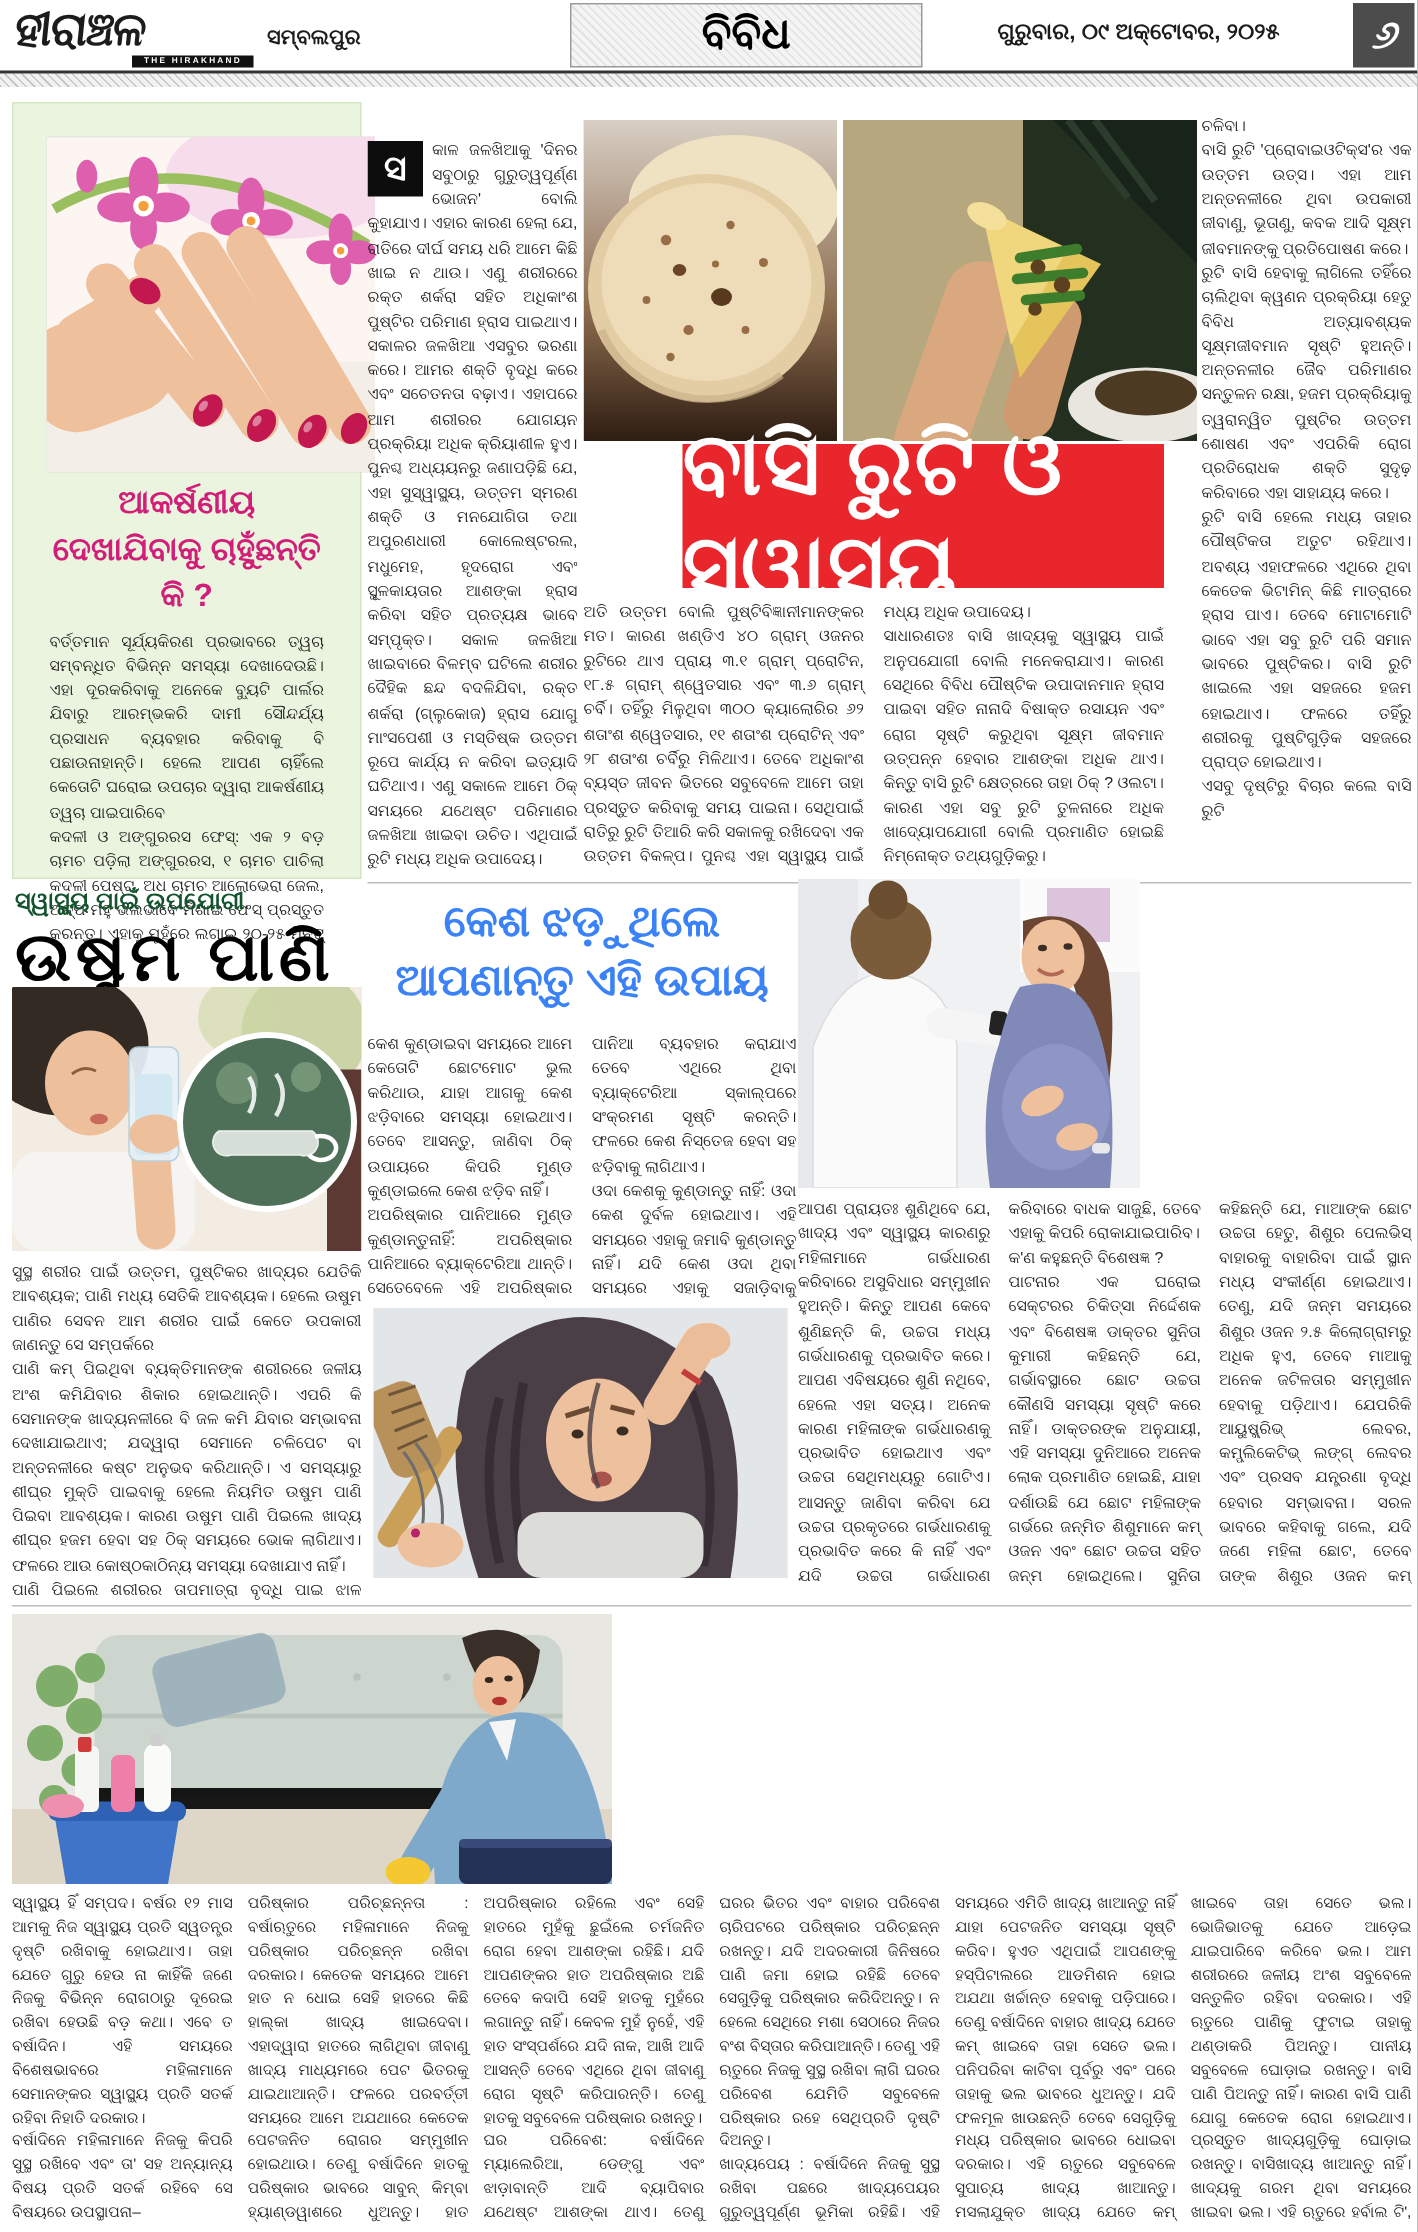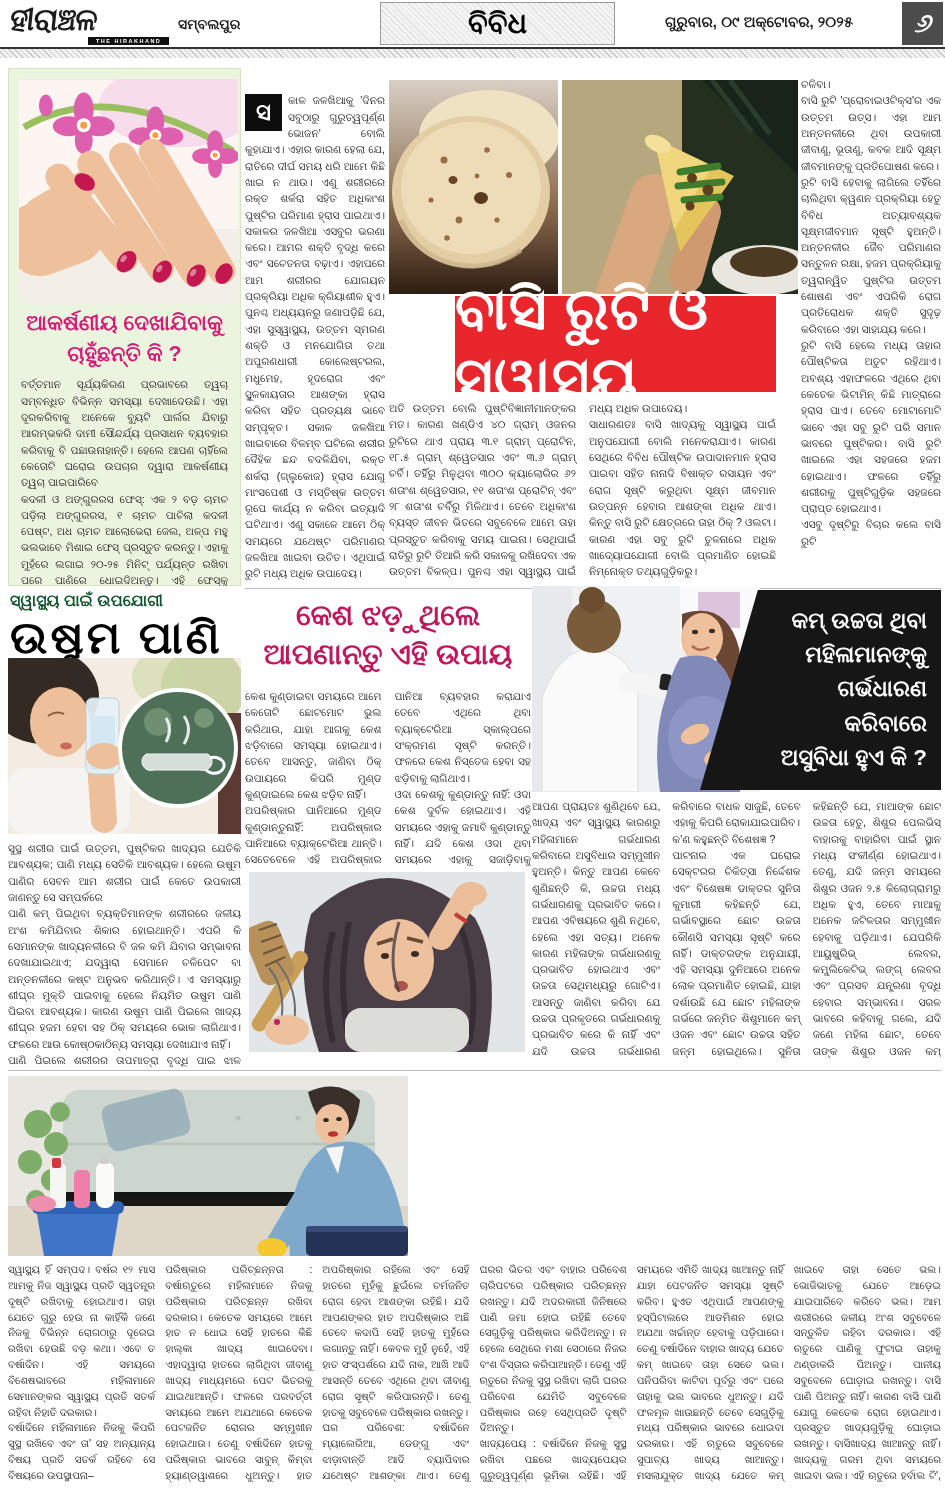--- a/index.html
+++ b/index.html
@@ -20,34 +20,34 @@
   .location{font-size:14px;font-weight:700}
   .section-box{width:235px;height:43px;border:1px solid #9a9a9a;
       background:repeating-linear-gradient(45deg,#e2e2e2 0 1px,#f4f4f4 1px 4px);
       display:flex;align-items:center;justify-content:center;font-size:29px;font-weight:800;color:#000}
   .date-line{font-size:15px;font-weight:700;text-align:center}
   .page-box{width:41px;height:43px;background:#4c4c4c;color:#fff;display:flex;align-items:center;
       justify-content:center;font-size:26px;font-style:italic;font-family:"Liberation Serif",serif;font-weight:700}
   .hatch-strip{height:11px;background:repeating-linear-gradient(45deg,#c9c9c9 0 1px,#f1f1f1 1px 4px);border-top:2px solid #333}
 
   
-  .green-card{width:233px;height:518px;background:#eaf4de;border:1px solid #d5e6c2;padding:10px}
+  .green-card{width:233px;height:518px;background:#eaf4de;border:1px solid #d5e6c2;padding:22px}
   .nail-headline{font-size:21.5px;font-weight:800;color:#d11e78;text-align:center;line-height:1.45;margin-top:5px}
 
   .kicker{font-size:16px;font-weight:800;color:#14532d}
   .warm-title{font-size:45px;font-weight:900;letter-spacing:3px;color:#000}
 
   
   .dropcap{float:left;width:37px;height:37px;background:#0d0d0d;color:#fff;font-size:23px;font-weight:800;
            display:flex;align-items:center;justify-content:center;margin:2px 6px 2px 0}
   .red-banner{background:#e8262c;color:#fff;display:flex;align-items:center;justify-content:flex-start;
               font-size:58px;font-weight:800;letter-spacing:1px}
   .rule{border-top:1px solid #bdbdbd}
 
-  .hair-headline{font-size:29px;font-weight:900;text-align:center;line-height:1.35;white-space:pre-line;color:#be185d}
+  .hair-headline{font-size:29px;font-weight:900;text-align:center;line-height:1.35;white-space:pre-line;color:#3b82f6}
 
   .black-box{background:#161616;color:#fff;clip-path:polygon(24% 0,100% 0,100% 100%,0 100%);
              display:flex;align-items:flex-start;justify-content:flex-end}
   .black-box-text{font-size:22.5px;font-weight:700;line-height:1.52;text-align:right;
                   white-space:pre-line;padding:14px 14px 0 0}
 
   .blue-banner{background:#29a8e0;color:#fff;display:flex;align-items:center;justify-content:center;
                font-size:45px;font-weight:800;text-align:center;line-height:1.55;white-space:pre-line;border:1px solid #1d8fc4}
 
   .photo{overflow:hidden;background:#ddd}
@@ -289,27 +289,20 @@
       <path d="M160 60 q8 7 17 1" stroke="#b06a55" stroke-width="2.5" fill="none"></path>
       <ellipse cx="163" cy="46" rx="3" ry="2.2" fill="#3a2d26"></ellipse>
         <ellipse cx="180" cy="45" rx="3" ry="2.2" fill="#3a2d26"></ellipse>
       <path d="M148 72 Q186 62 198 94 Q214 134 208 206 L128 206 Q120 150 134 110 Q140 84 148 72 Z" fill="#8089b8"></path>
       <ellipse cx="172" cy="152" rx="36" ry="42" fill="#8d96c4"></ellipse>
       <ellipse cx="163" cy="148" rx="15" ry="9" fill="#eec09c" transform="rotate(-24 163 148)"></ellipse>
       <ellipse cx="186" cy="172" rx="14" ry="9" fill="#eec09c" transform="rotate(-10 186 172)"></ellipse>
       <rect x="196" y="176" width="12" height="7" rx="3" fill="#e8e8ea"></rect>
     </svg>
   </div>
-  <div class="abs black-box" style="left:700px;top:590px;width:241px;height:200px">
-    <div class="black-box-text">କମ୍ ଉଚ୍ଚତା ଥିବା
-ମହିଳାମାନଙ୍କୁ
-ଗର୍ଭଧାରଣ
-କରିବାରେ
-ଅସୁବିଧା ହୁଏ କି ?</div>
-  </div>
   <div class="abs body-text cols3" style="left:532px;top:798px;width:409px;height:268px">ଆପଣ ପ୍ରାୟତଃ ଶୁଣିଥିବେ ଯେ, ଖାଦ୍ୟ ଏବଂ ସ୍ୱାସ୍ଥ୍ୟ କାରଣରୁ ମହିଳାମାନେ ଗର୍ଭଧାରଣ କରିବାରେ ଅସୁବିଧାର ସମ୍ମୁଖୀନ ହୁଅନ୍ତି। କିନ୍ତୁ ଆପଣ କେବେ ଶୁଣିଛନ୍ତି କି, ଉଚ୍ଚତା ମଧ୍ୟ ଗର୍ଭଧାରଣକୁ ପ୍ରଭାବିତ କରେ। ଆପଣ ଏବିଷୟରେ ଶୁଣି ନଥିବେ, ହେଲେ ଏହା ସତ୍ୟ। ଅନେକ କାରଣ ମହିଳାଙ୍କ ଗର୍ଭଧାରଣକୁ ପ୍ରଭାବିତ ହୋଇଥାଏ ଏବଂ ଉଚ୍ଚତା ସେଥିମଧ୍ୟରୁ ଗୋଟିଏ। ଆସନ୍ତୁ ଜାଣିବା କରିବା ଯେ ଉଚ୍ଚତା ପ୍ରକୃତରେ ଗର୍ଭଧାରଣକୁ ପ୍ରଭାବିତ କରେ କି ନାହିଁ ଏବଂ ଯଦି ଉଚ୍ଚତା ଗର୍ଭଧାରଣ କରିବାରେ ବାଧକ ସାଜୁଛି, ତେବେ ଏହାକୁ କିପରି ରୋକାଯାଇପାରିବ।
 କ'ଣ କହୁଛନ୍ତି ବିଶେଷଜ୍ଞ ?
 ପାଟନାର ଏକ ଘରୋଇ ସେକ୍ଟରର ଚିକିତ୍ସା ନିର୍ଦ୍ଦେଶକ ଏବଂ ବିଶେଷଜ୍ଞ ଡାକ୍ତର ସୁନିତା କୁମାରୀ କହିଛନ୍ତି ଯେ, ଗର୍ଭାବସ୍ଥାରେ ଛୋଟ ଉଚ୍ଚତା କୌଣସି ସମସ୍ୟା ସୃଷ୍ଟି କରେ ନାହିଁ। ଡାକ୍ତରଙ୍କ ଅନୁଯାୟୀ, ଏହି ସମସ୍ୟା ଦୁନିଆରେ ଅନେକ ଲୋକ ପ୍ରମାଣିତ ହୋଇଛି, ଯାହା ଦର୍ଶାଉଛି ଯେ ଛୋଟ ମହିଳାଙ୍କ ଗର୍ଭରେ ଜନ୍ମିତ ଶିଶୁମାନେ କମ୍ ଓଜନ ଏବଂ ଛୋଟ ଉଚ୍ଚତା ସହିତ ଜନ୍ମ ହୋଇଥିଲେ। ସୁନିତା କହିଛନ୍ତି ଯେ, ମାଆଙ୍କ ଛୋଟ ଉଚ୍ଚତା ହେତୁ, ଶିଶୁର ପେଲଭିସ୍ ବାହାରକୁ ବାହାରିବା ପାଇଁ ସ୍ଥାନ ମଧ୍ୟ ସଂକୀର୍ଣ୍ଣ ହୋଇଥାଏ। ତେଣୁ, ଯଦି ଜନ୍ମ ସମୟରେ ଶିଶୁର ଓଜନ ୨.୫ କିଲୋଗ୍ରାମରୁ ଅଧିକ ହୁଏ, ତେବେ ମାଆକୁ ଅନେକ ଜଟିଳତାର ସମ୍ମୁଖୀନ ହେବାକୁ ପଡ଼ିଥାଏ। ଯେପରିକି ଆୟୁଷ୍କ୍ରିଭ୍ ଲେବର, କମ୍ପ୍ଲିକେଟିଭ୍ ଲଙ୍ଗ୍ ଲେବର ଏବଂ ପ୍ରସବ ଯନ୍ତ୍ରଣା ବୃଦ୍ଧି ହେବାର ସମ୍ଭାବନା। ସରଳ ଭାବରେ କହିବାକୁ ଗଲେ, ଯଦି ଜଣେ ମହିଳା ଛୋଟ, ତେବେ ତାଙ୍କ ଶିଶୁର ଓଜନ କମ୍ ହୋଇପାରେ। ତଥାପି, ଖାଦ୍ୟ ଏବଂ ଉପଯୁକ୍ତ ଯତ୍ନ ମାଧ୍ୟମରେ ଏହି ସମସ୍ୟାକୁ ହ୍ରାସ କରାଯାଇପାରିବେ।
 ରିସର୍ଚ୍ଚରୁ ହେଲା ଖୁଲାସା–
 ଏହି ପ୍ରସଙ୍ଗରେ ଅନେକ ଗବେଷଣା କରାଯାଇଛି। ଯାହାଥିରେ ଜଣାପଡ଼ିଛି ଯେ, ଗର୍ଭାବସ୍ଥା ଏବଂ ପ୍ରସବ ସମୟରେ ଛୋଟ ମହିଳାମାନେ ଅଧିକ ଅସୁବିଧାର ସମ୍ମୁଖୀନ ହୋଇପାରନ୍ତି। BJOG (Wiley Journal)ର ଏକ ଅଧ୍ୟୟନ ଅନୁସାରୀ, ଛୋଟ ମହିଳାମାନେ ଗେଷ୍ଟେସନଲ ମଧୁମେହ, ସମୟ ପୂର୍ବରୁ ପିଲା ଜନ୍ମ ଏବଂ ସି-ସେକ୍ସନ ପ୍ରସବର ଅଧିକ ବିପଦରେ ଥାଆନ୍ତି। ଏହା ବ୍ୟତୀତ, ଶିଶୁର ମୃତ୍ୟୁ ଏବଂ ଅପପୁଷ୍ଟିର ଆଶଙ୍କା ମଧ୍ୟ ରହିଥାଏ। ସବୁଠାରୁ ଅଧିକ ବିପଦ ସେମାନଙ୍କ ପାଇଁ ହୋଇଥାଏ, ଯେଉଁ ମହିଳାଙ୍କ ଉଚ୍ଚତା ଏବଂ ଓଜନ କମ୍ ହୋଇଥାଏ। ପେଲଭିସ୍ ସାଇଜ୍ ଏସିଆ ଅଧ୍ୟୟନ ଅନୁଯାୟୀ, ଯଦି ଜଣେ ମହିଳା ଛୋଟ ଏବଂ ଅଧିକ ଓଜନର ହୋଇଥାନ୍ତି, ତେବେ ସି-ସେକ୍ସନର ବିପଦ ୧୬୦ ପ୍ରତିଶତ ବୃଦ୍ଧି ପାଏ। ହେଲେ ଏହାର ଅର୍ଥ ନୁହେଁ ଯେ ସମସ୍ତ ଛୋଟ ମହିଳା ବିପଦରେ ଅଛନ୍ତି।</div>
 
   <div class="abs rule" style="left:8px;top:1070px;width:933px"></div>
 
   <div class="abs photo" style="left:8px;top:1076px;width:400px;height:180px">
     <svg viewBox="0 0 400 180" width="400" height="180">

